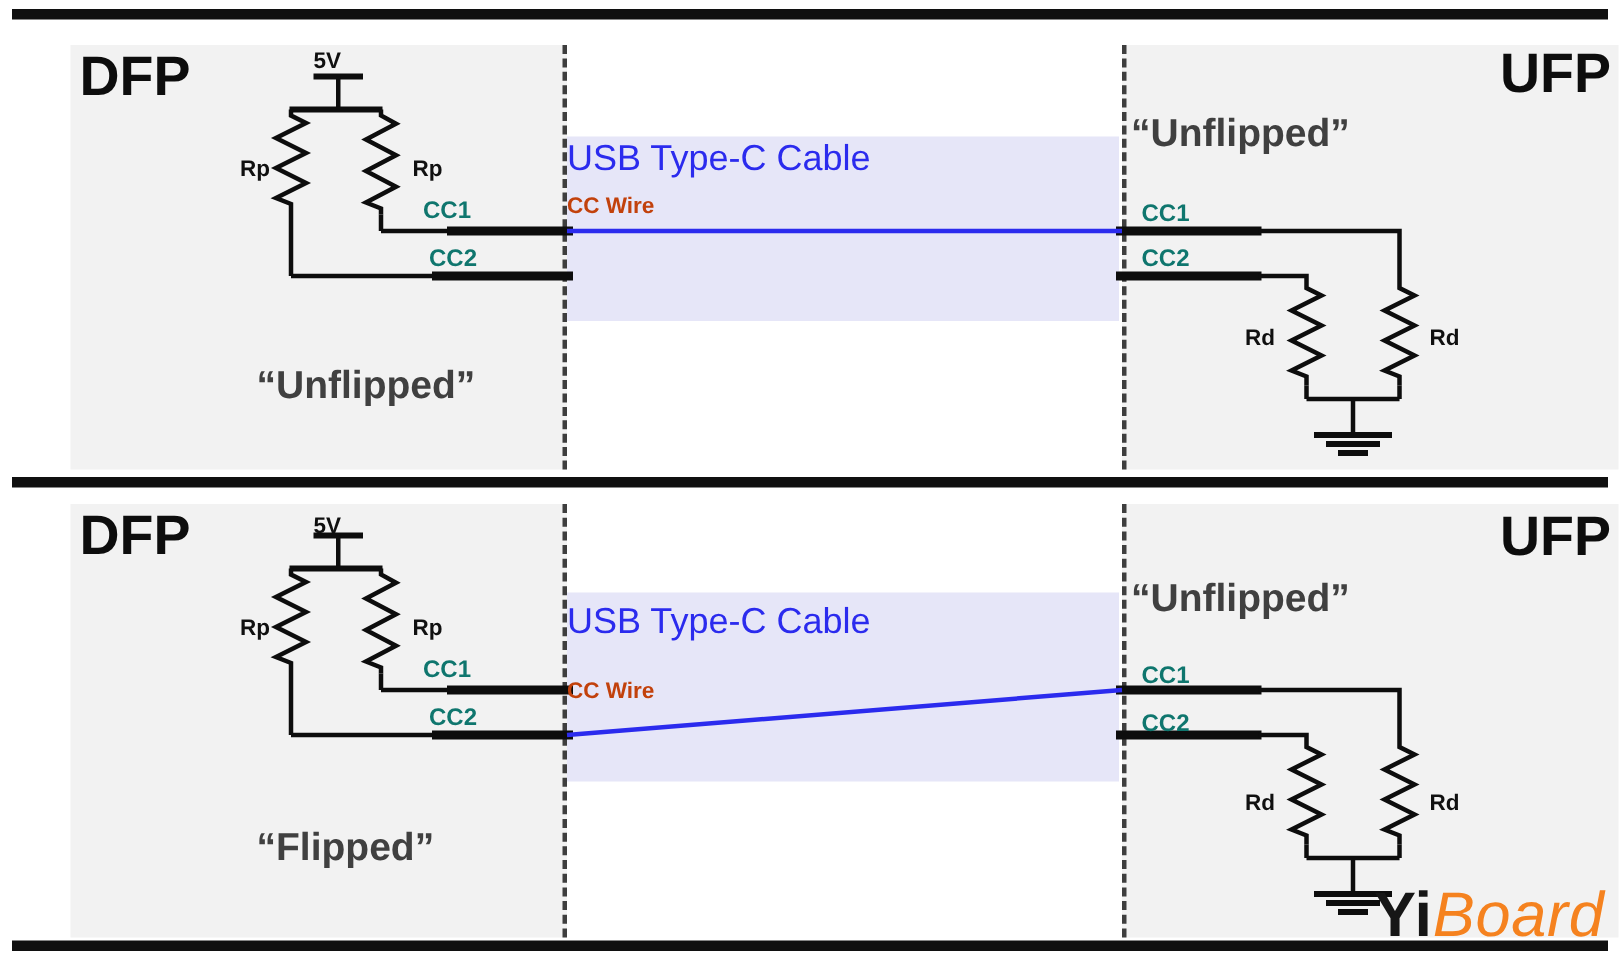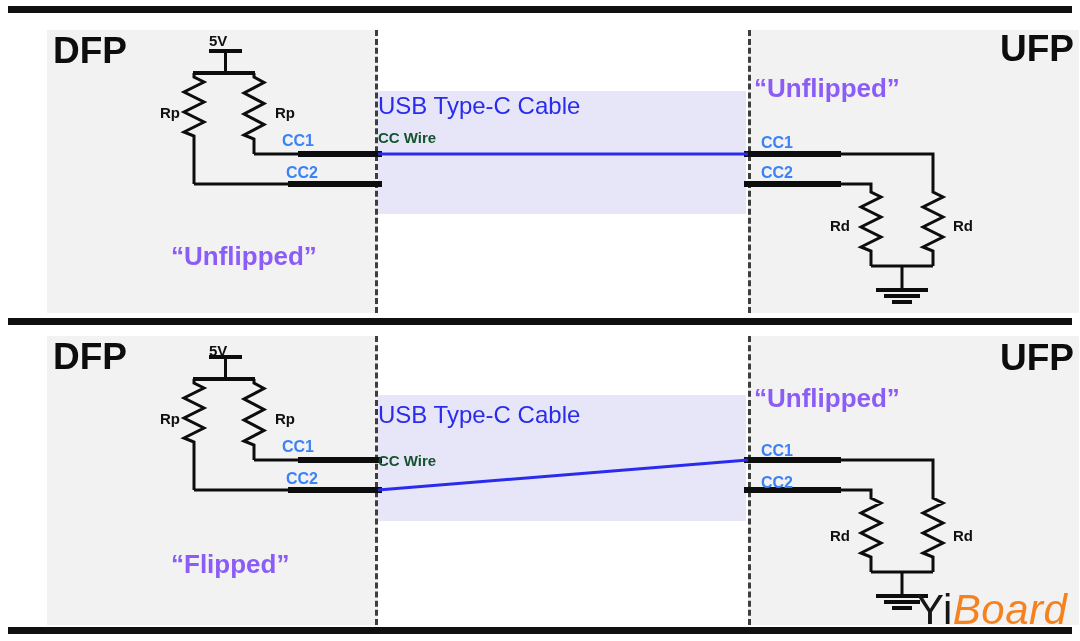--- a/index.html
+++ b/index.html
@@ -9,28 +9,28 @@
   }
   .hbar { position:absolute; left:8px; width:1064px; height:7px; background:#101010; }
   .row { position:absolute; left:0; width:1080px;margin-left:26px; }
   .panel { position:absolute; top:0; bottom:0; background:#f2f2f2; box-sizing:border-box; }
   .panel.left  { left:21px;  width:331px; border-right:3px dashed #3e3e3e; }
   .panel.right { left:722px; width:331px; border-left:3px dashed #3e3e3e; }
   .cable { position:absolute; left:352px; width:368px; background:#e6e6f8; }
   svg.wires { position:absolute; left:0; top:0; }
   .t { position:absolute; white-space:nowrap; line-height:1.05; }
   .port  { font-size:37px; font-weight:bold; color:#0d0d0d; }
-  .pin   { font-size:16px; font-weight:bold; color:#3b82f6; }
+  .pin   { font-size:16px; font-weight:bold; color:#0f766e; }
   .small { font-size:15px; font-weight:bold; color:#101010; }
-  .blue-big   { font-size:26px; font-weight:bold; color:#8b5cf6; }
+  .blue-big   { font-size:26px; font-weight:bold; color:#404040; }
   .cable-title{ font-size:24px; font-weight:normal; color:#2b2bee; }
-  .cc-wire    { font-size:15px; font-weight:bold; color:#14532d; }
+  .cc-wire    { font-size:15px; font-weight:bold; color:#c2410c; }
   .ctr { text-align:left; } .rgt { text-align:right; }
   .logo { position:absolute; left:916px; top:586px; font-size:42px; letter-spacing:0.5px; z-index:5; }
-  .logo .yi    { color:#161616; font-weight:normal; }
+  .logo .yi    { color:#161616; font-weight:bold; }
   .logo .board { color:#f5821f; font-weight:normal;font-style:italic; }
 </style>
 </head>
 <body>
 
 <div class="stage">
 
   <div class="hbar" style="top:6px;"></div>
   <div class="hbar" style="top:318px;"></div>
   <div class="hbar" style="top:627px;"></div>

